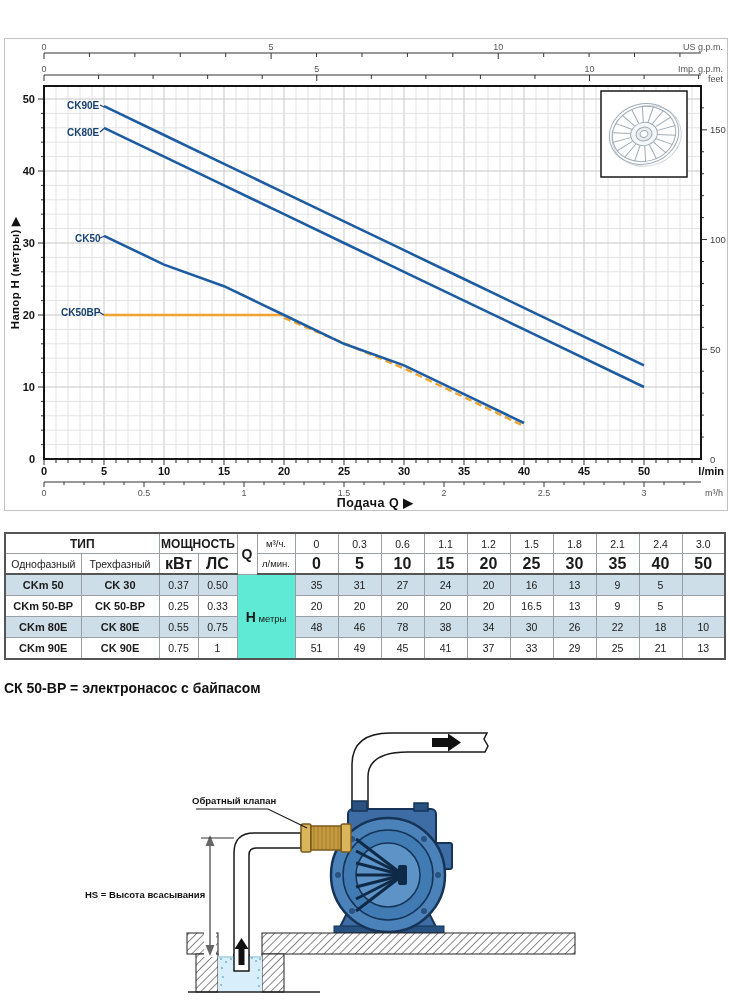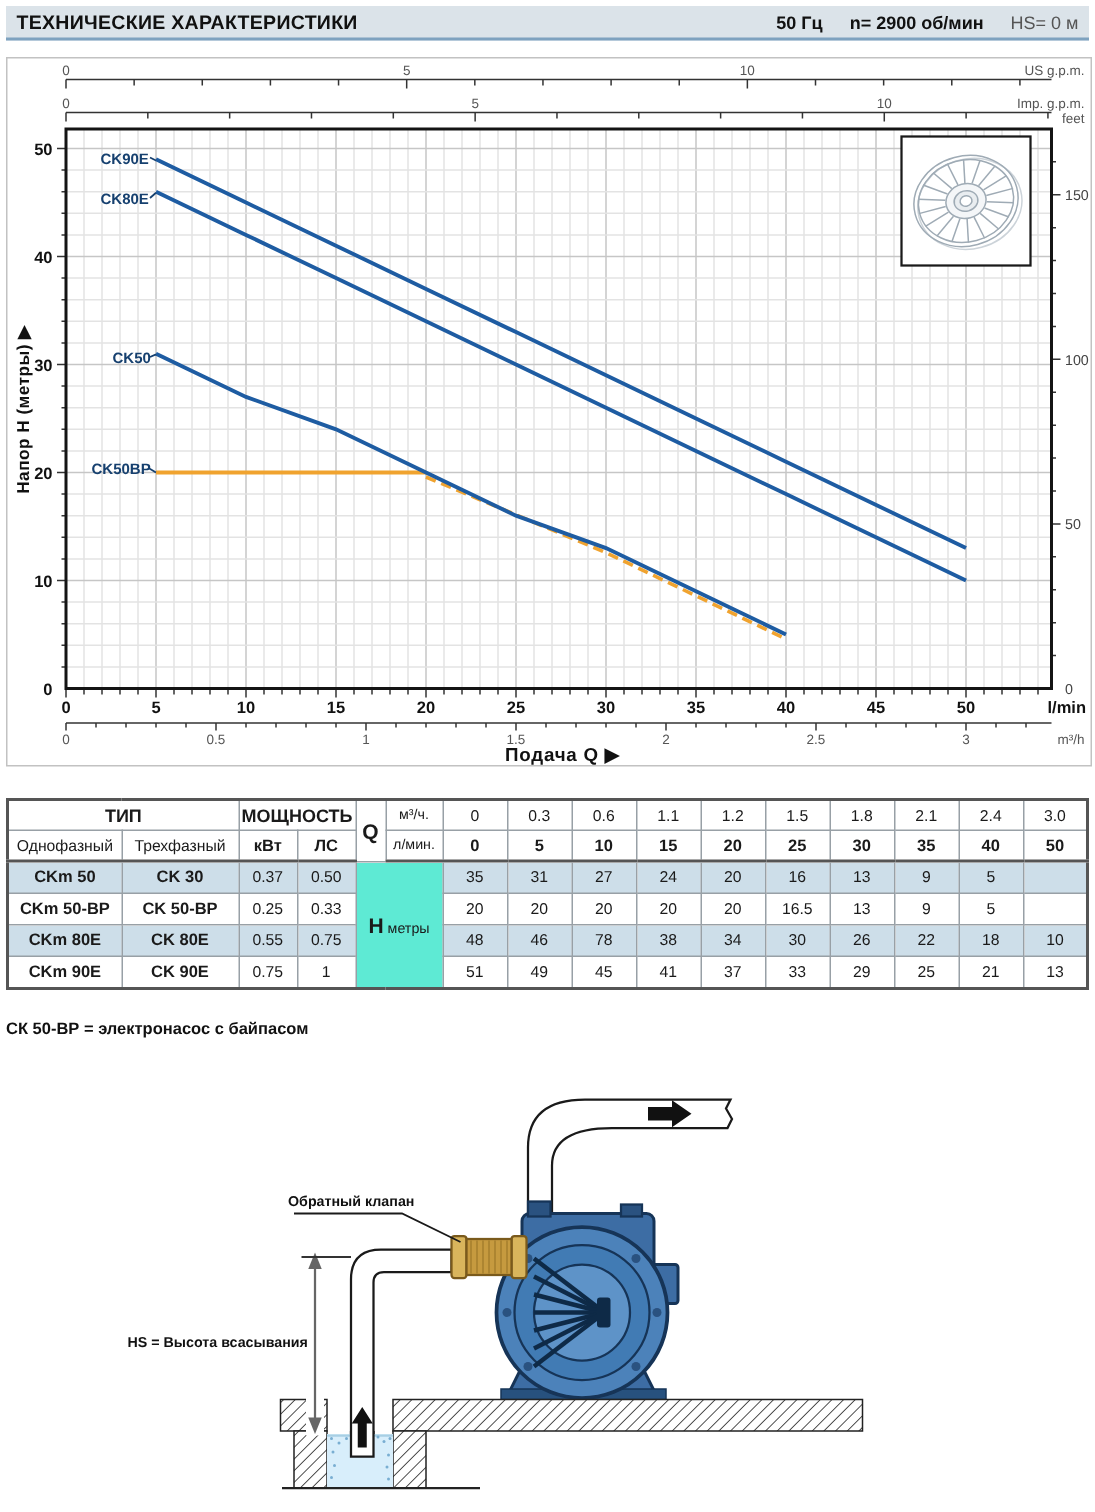--- a/index.html
+++ b/index.html
@@ -23,52 +23,44 @@
   .t-xlabel{font-size:12.5px;font-weight:bold;fill:#111;letter-spacing:.5px;}
   .t-ylabel{font-size:11.5px;font-weight:bold;fill:#111;letter-spacing:.3px;}
   
   .spec-table{position:absolute;left:4px;top:532px;width:722px;border-collapse:collapse;
               table-layout:fixed;font-size:10.5px;color:#1a1a1a;border:2px solid #555;}
   .spec-table td{border:1px solid #98a0a6;text-align:center;padding:0;height:20px;
                  overflow:hidden;white-space:nowrap;}
   .spec-table tr.hrow td{height:19px;}
   .hsep td{border-bottom:2px solid #555;}
   .b12{font-weight:bold;font-size:12px;}
-  .b11{font-weight:bold;font-size:11px;}
+  .b11{font-weight:bold;font-size:16px;}
   .ph{font-size:10.5px;}
   .unit{font-size:9.5px;margin-top:43px;}
   .qcell,.hl{font-weight:bold;font-size:14px;}
   .hcell{background:#fff;}
   .hcell .hu{font-size:9.5px;font-weight:normal;}
   tr.stripe td{background:#cddee9;}
   tr.stripe td.hcell{background:#5eead4;}
   .name{font-weight:bold;font-size:11px;}
   
   .notes{position:absolute;left:4px;top:663px;width:722px;display:flex;
          justify-content:space-between;font-size:8.8px;color:#222;}
   .legend span.item{margin-right:13px;}
   .legend b{font-size:9.2px;}
-  .bypass{position:absolute;left:4px;top:680px;font-weight:bold;font-size:11px;}
+  .bypass{position:absolute;left:4px;top:680px;font-weight:bold;font-size:14px;}
   .install-title{font-weight:bold;font-size:13px;letter-spacing:.2px;}
   .diagram{position:absolute;left:0;top:725px;width:656px;height:283px;}
   .dg-label{font-size:9.5px;font-weight:bold;fill:#111;}
 </style>
 </head>
 <body>
 
 <div class="page">
 
-  <header class="band band-top">
-    <span class="band-title">ТЕХНИЧЕСКИЕ ХАРАКТЕРИСТИКИ</span>
-    <span class="specs">
-      <span class="spec-b">50 Гц</span>
-      <span class="spec-b">n= 2900 об/мин</span>
-      <span class="spec-l">HS= 0 м</span>
-    </span>
-  </header>
 
   <div class="figure-box">
     <svg id="chart" width="722" height="471">
       <g id="chart-gen">
           <g>
             <line x1="51" y1="47" x2="51" y2="420" stroke="#e3e3e3" stroke-width="1"></line>
             <line x1="63" y1="47" x2="63" y2="420" stroke="#e3e3e3" stroke-width="1"></line>
             <line x1="75" y1="47" x2="75" y2="420" stroke="#e3e3e3" stroke-width="1"></line>
             <line x1="87" y1="47" x2="87" y2="420" stroke="#e3e3e3" stroke-width="1"></line>
             <line x1="99" y1="47" x2="99" y2="420" stroke="#c6c6c6" stroke-width="1"></line>

